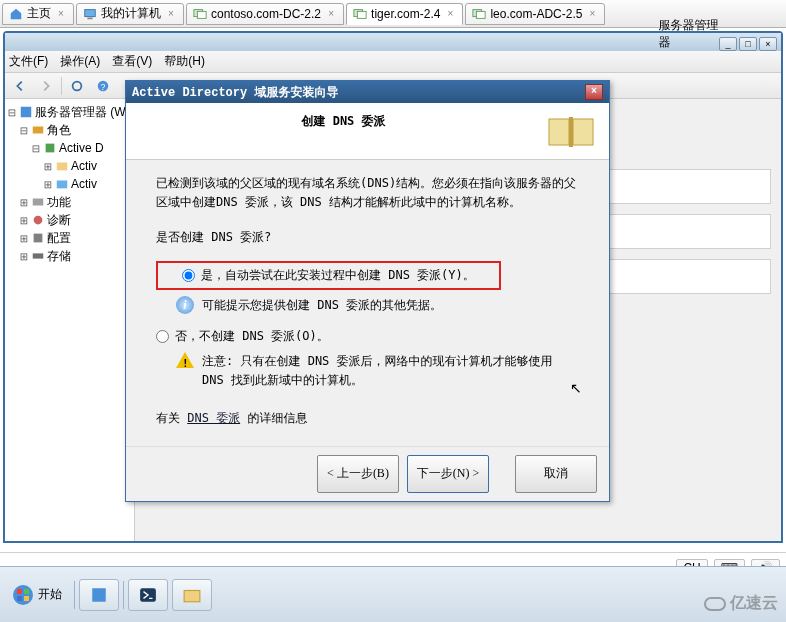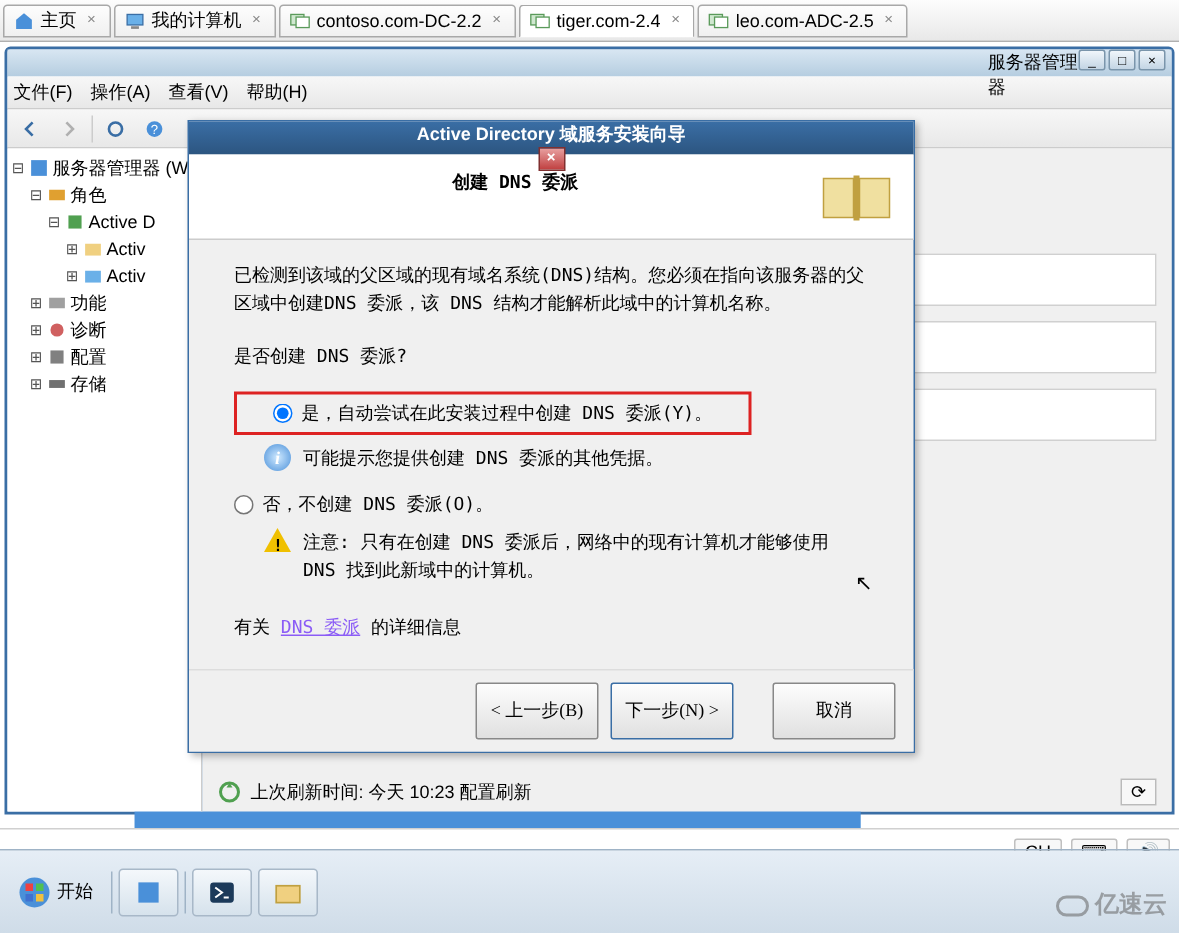--- a/index.html
+++ b/index.html
@@ -50,21 +50,21 @@
   border: 2px solid #3a6ea5;
   border-radius: 4px 4px 0 0;
   height: 512px;
   position: relative;
   background: #fff;
 }
 .titlebar {
   background: linear-gradient(#d8e6f2, #b5cde0);
   height: 18px;
   display: flex;
-  align-items: flex-start;
+  align-items: flex-end;
   padding: 0 4px;
   font-size: 12px;
   color: #000;
 }
 .titlebar .sp { flex: 1; }
 .win-ctrl { display: flex; gap: 2px; }
 .win-btn {
   width: 18px; height: 14px;
   background: linear-gradient(#f0f6fb, #c3d5e4);
   border: 1px solid #7a95ab;
@@ -138,24 +138,23 @@
   border: 1px solid #3a6ea5;
   box-shadow: 2px 2px 5px rgba(0,0,0,.3);
   z-index: 50;
 }
 .dlg-title {
   background: linear-gradient(#3a6ea5, #2c5580);
   color: #fff;
   height: 22px;
   display: flex; align-items: center;
   padding: 0 6px;
-  font-family: Liberation Sans, sans-serif;
+  font-family: Liberation Mono, monospace;
   font-size: 12px;
   font-weight: bold;
-  flex-direction: column;
 }
 .dlg-title .sp { flex: 1; }
 .dlg-x {
   width: 18px; height: 16px;
   background: linear-gradient(#e8a0a0, #c04040);
   border: 1px solid #803030;
   color: #fff;
   text-align: center;
   line-height: 14px;
   font-size: 10px;
@@ -202,21 +201,21 @@
   border-right: 9px solid transparent;
   border-bottom: 16px solid #f0c000;
   position: relative;
 }
 .warn-icon::after {
   content: "!";
   position: absolute;
   left: -3px; top: 3px;
   font-size: 11px; font-weight: bold; color: #000;
 }
-.link { color: #8b5cf6; text-decoration: underline; cursor: pointer; }
+.link { color: #0f172a; text-decoration: underline; cursor: pointer; }
 .dlg-foot {
   background: #f0f0f0;
   border-top: 1px solid #ddd;
   padding: 8px 12px;
   display: flex;
   justify-content: flex-end;
   gap: 8px;
 }
 .btn {
   min-width: 82px;
@@ -444,28 +443,20 @@
       <div class="right-card" style="margin-top:60px">
         <span>份证和目录搜索。</span>
       </div>
       <div class="right-card">
         <span>安装向导</span>
       </div>
       <div class="right-card">
         <span>查看器</span>
       </div>
 
-      <div class="status-row">
-        <svg width="16" height="16" viewBox="0 0 16 16">
-            <circle cx="8" cy="8" r="6" fill="none" stroke="#50a050" stroke-width="2"></circle>
-            <path d="M8 2l2 3-4 0z" fill="#50a050"></path>
-          </svg>
-        <span>上次刷新时间: 今天  10:23  配置刷新</span>
-        <span class="status-rt">⟳</span>
-      </div>
     </div>
   </div>
 </div>
 
 <div class="dialog">
   <div class="dlg-title">
     <span>Active Directory 域服务安装向导</span>
     <span class="sp"></span>
     <div class="dlg-x">×</div>
   </div>

